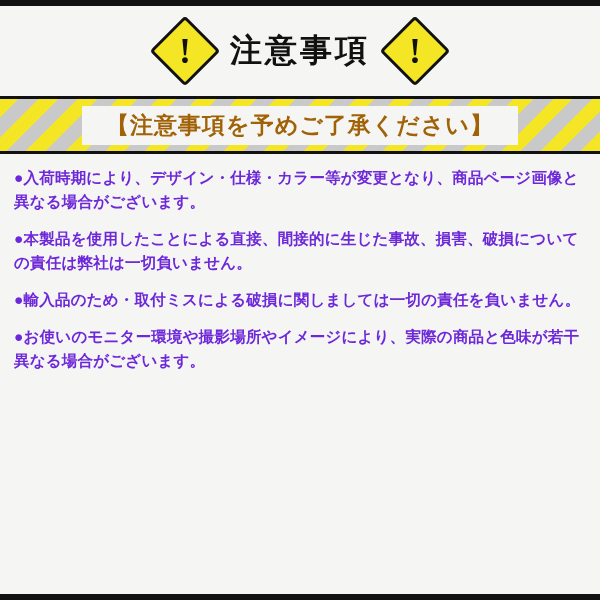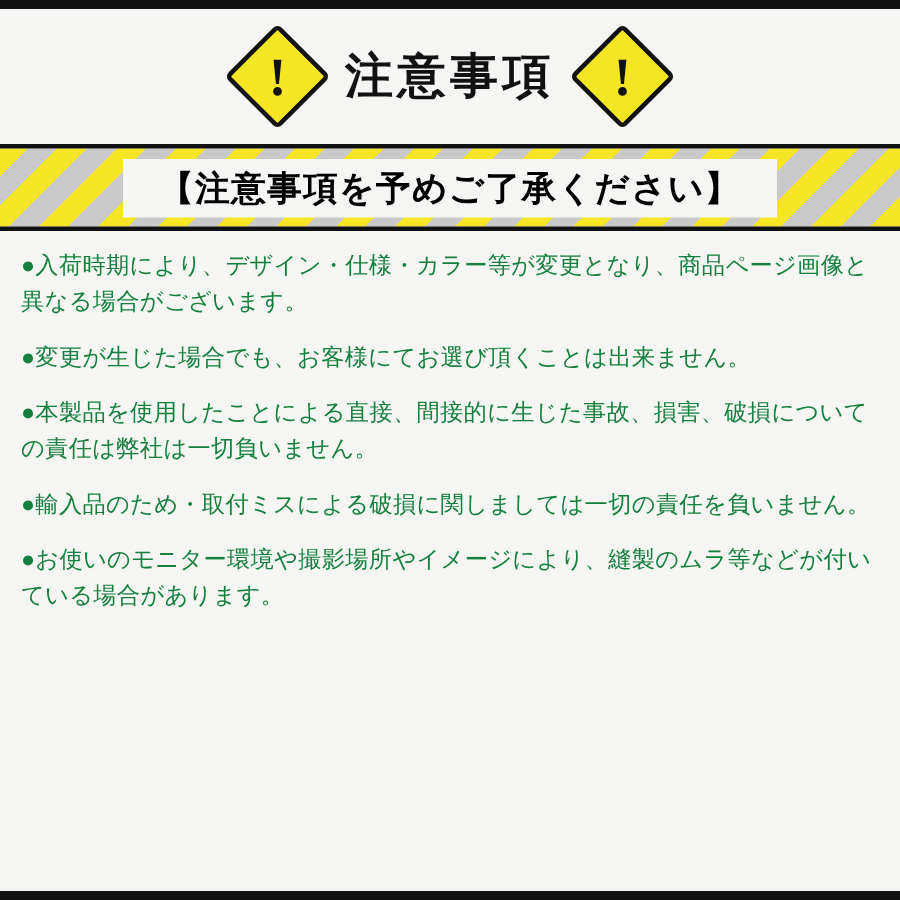--- a/index.html
+++ b/index.html
@@ -104,41 +104,41 @@
     box-sizing: border-box;
     display: flex;
     align-items: center;
     justify-content: center;
   }
   .subtitle-plate {
     background: #f5f5f3;
     padding: 4px 24px;
     font-size: 23px;
     font-weight: bold;
-    color: #000000;
+    color: #a16207;
     white-space: nowrap;
     letter-spacing: 1px;
   }
 
   
   .notes {
     position: absolute;
     top: 158px;
     left: 0;
     width: 600px;
     bottom: 6px;
     padding: 8px 14px 0 14px;
     box-sizing: border-box;
   }
   .note {
     display: block;
     font-size: 15.5px;
-    font-weight: normal;
+    font-weight: bold;
     line-height: 1.55;
-    color: #15803d;
+    color: #6d28d9;
     margin: 0 0 13px 0;
     letter-spacing: 0.2px;
     text-align: left;
   }
 </style>
 </head>
 <body>
 
 <div class="page">
 
@@ -155,20 +155,19 @@
       <div class="bang">!</div>
     </div>
   </div>
 
   <div class="hazard-band">
     <div class="subtitle-plate">【注意事項を予めご了承ください】</div>
   </div>
 
   <div class="notes">
     <p class="note">●入荷時期により、デザイン・仕様・カラー等が変更となり、商品ページ画像と異なる場合がございます。</p>
-    <p class="note">●変更が生じた場合でも、お客様にてお選び頂くことは出来ません。</p>
     <p class="note">●本製品を使用したことによる直接、間接的に生じた事故、損害、破損についての責任は弊社は一切負いません。</p>
     <p class="note">●輸入品のため・取付ミスによる破損に関しましては一切の責任を負いません。</p>
-    <p class="note">●お使いのモニター環境や撮影場所やイメージにより、縫製のムラ等などが付いている場合があります。</p>
+    <p class="note">●お使いのモニター環境や撮影場所やイメージにより、実際の商品と色味が若干異なる場合がございます。</p>
   </div>
 
   <div class="edge-rule bottom"></div>
 </div>
 
 </body></html>

